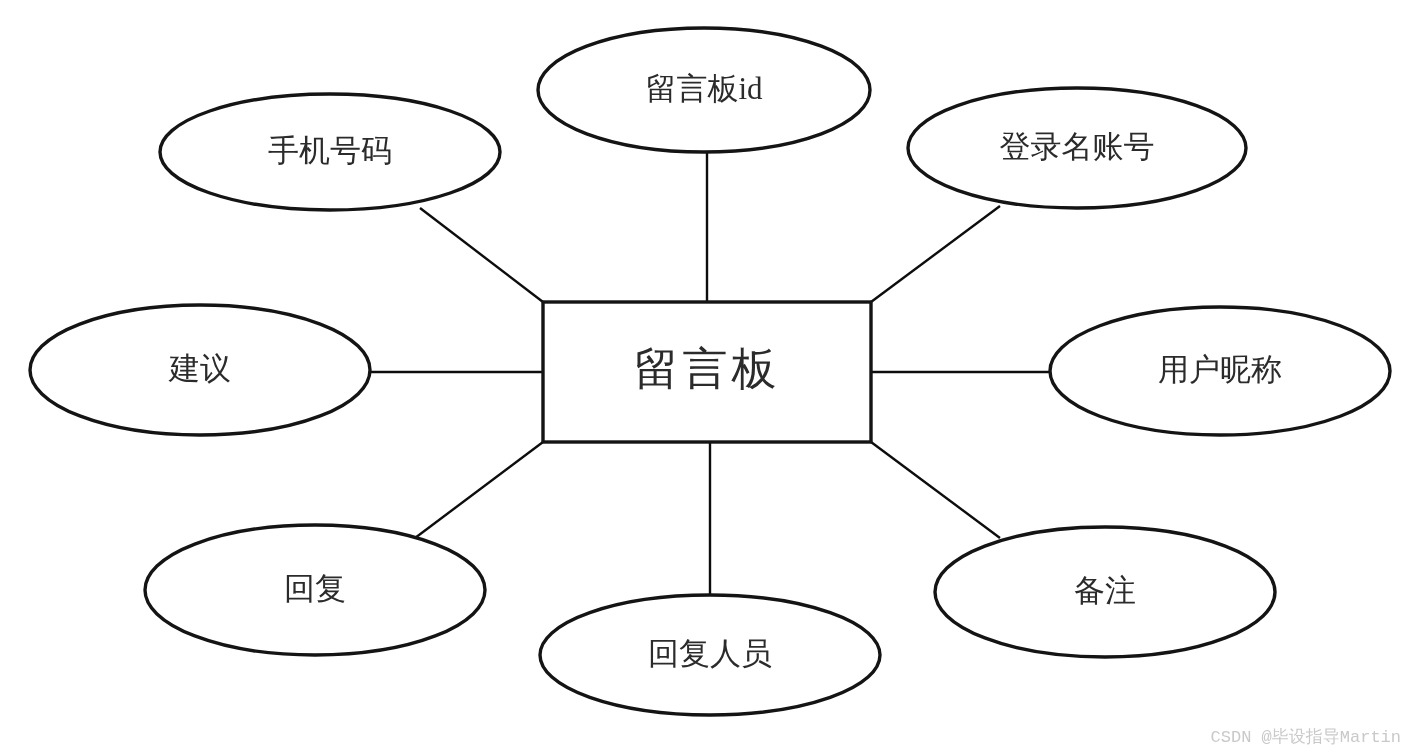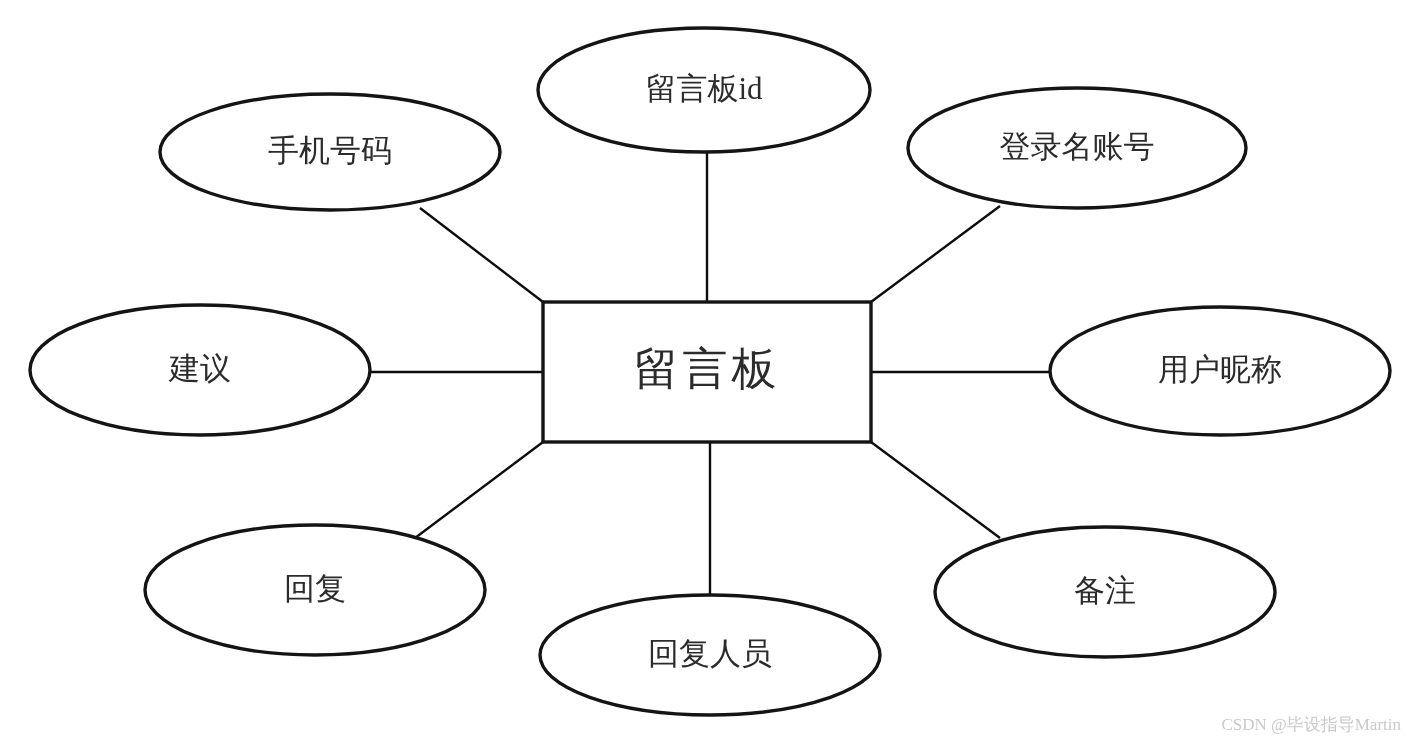--- a/index.html
+++ b/index.html
@@ -52,22 +52,22 @@
     font-family: "Liberation Serif", "DejaVu Serif", serif;
     font-size: 45px;
     fill: #2b2b2b;
     text-anchor: middle;
     dominant-baseline: middle;
     letter-spacing: 4px;
   }
   .watermark {
     position: absolute;
     right: 14px;
-    bottom: 20px;
-    font-family: Liberation Serif, serif;
+    bottom: 8px;
+    font-family: Liberation Mono, monospace;
     font-size: 17px;
     color: #c9c9c9;
     white-space: nowrap;
     user-select: none;
   }
 </style>
 </head>
 <body>
 
 <div id="canvas">

